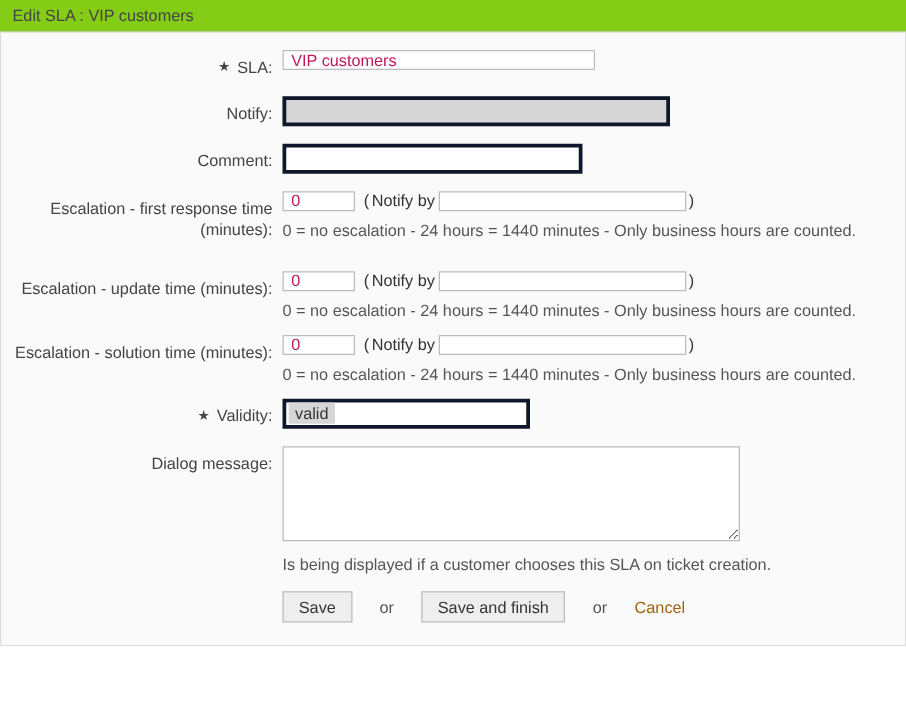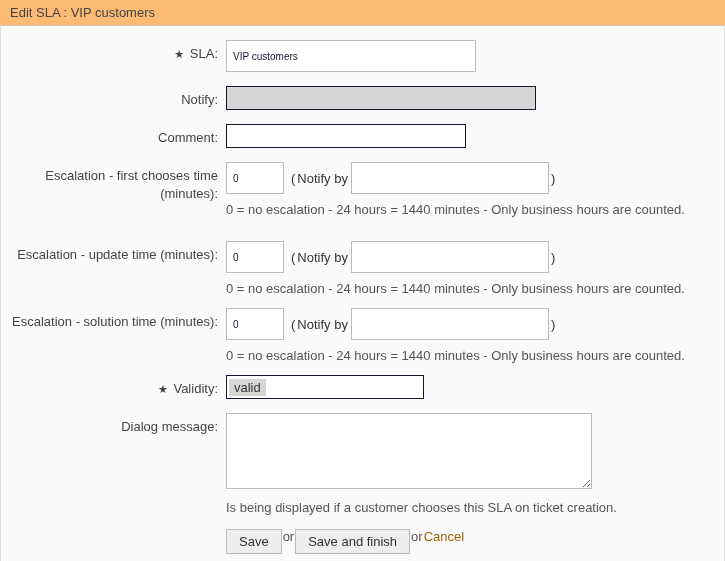--- a/index.html
+++ b/index.html
@@ -4,21 +4,21 @@
   <style>
     * { box-sizing: border-box; margin: 0; padding: 0; }
     body {
       font-family: Arial, Helvetica, sans-serif;
       font-size: 13px;
       color: #333;
       background: #fff;
       width: 725px;
     }
     .header {
-      background: #fdba74;
+      background: #84cc16;
       border-bottom: 1px solid #ccc;
       padding: 5px 10px;
       font-size: 13px;
       color: #444;
     }
     .form-wrap {
       border: 1px solid #ddd;
       border-top: none;
       padding: 14px 10px 18px 10px;
       background: #fafafa;
@@ -42,30 +42,30 @@
       font-size: 11px;
       vertical-align: middle;
       margin-right: 2px;
     }
     .value {
       flex: 1;
     }
     input[type="text"].txt {
       border: 1px solid #bbb;
       background: #fff;
-      height: 32px;
+      height: 16px;
       padding: 2px 6px;
-      font-size: 10px;
-      color: #0f172a;
+      font-size: 13px;
+      color: #be185d;
     }
     input[type="text"].txt.w250 { width: 250px; }
     input[type="text"].txt.w60 { width: 58px; }
     input[type="text"].txt.w200 { width: 198px; }
     .select-like {
-      border: 1px solid #0f172a;
+      border: 3px solid #0f172a;
       background: #fff;
       height: 24px;
       width: 310px;
       display: flex;
       align-items: center;
       padding: 0;
     }
     .select-like.narrow { width: 120px; }
     .select-like .sel-val {
       flex: 1;
@@ -102,21 +102,22 @@
     }
     .inline-esc {
       display: flex;
       align-items: center;
       gap: 0;
     }
     .paren { color: #333; padding: 0 2px; }
     .notify-label { color: #333; margin-right: 3px; }
     .buttons {
       display: flex;
-      gap: 1px;
+      align-items: center;
+      gap: 22px;
     }
     button.btn {
       background: #eeeeee;
       border: 1px solid #bbb;
       padding: 4px 12px;
       font-size: 13px;
       color: #333;
       cursor: pointer;
     }
     .or { color: #555; }
@@ -157,21 +158,21 @@
   <div class="row">
     <div class="label">Comment:</div>
     <div class="value">
       <div class="select-like narrow" style="width:240px">
         <span class="sel-val"></span>
       </div>
     </div>
   </div>
 
   <div class="row tight">
-    <div class="label">Escalation - first chooses time (minutes):</div>
+    <div class="label">Escalation - first response time (minutes):</div>
     <div class="value">
       <div class="inline-esc">
         <input type="text" class="txt w60" value="0" style="">
         <span style="width:5px"></span>
         <span class="paren">(</span>
         <span class="notify-label">Notify by</span>
         <input type="text" class="txt w200" value="" style="">
         <span class="paren">)</span>
       </div>
       <div class="hint">0 = no escalation - 24 hours = 1440 minutes - Only business hours are counted.</div>

